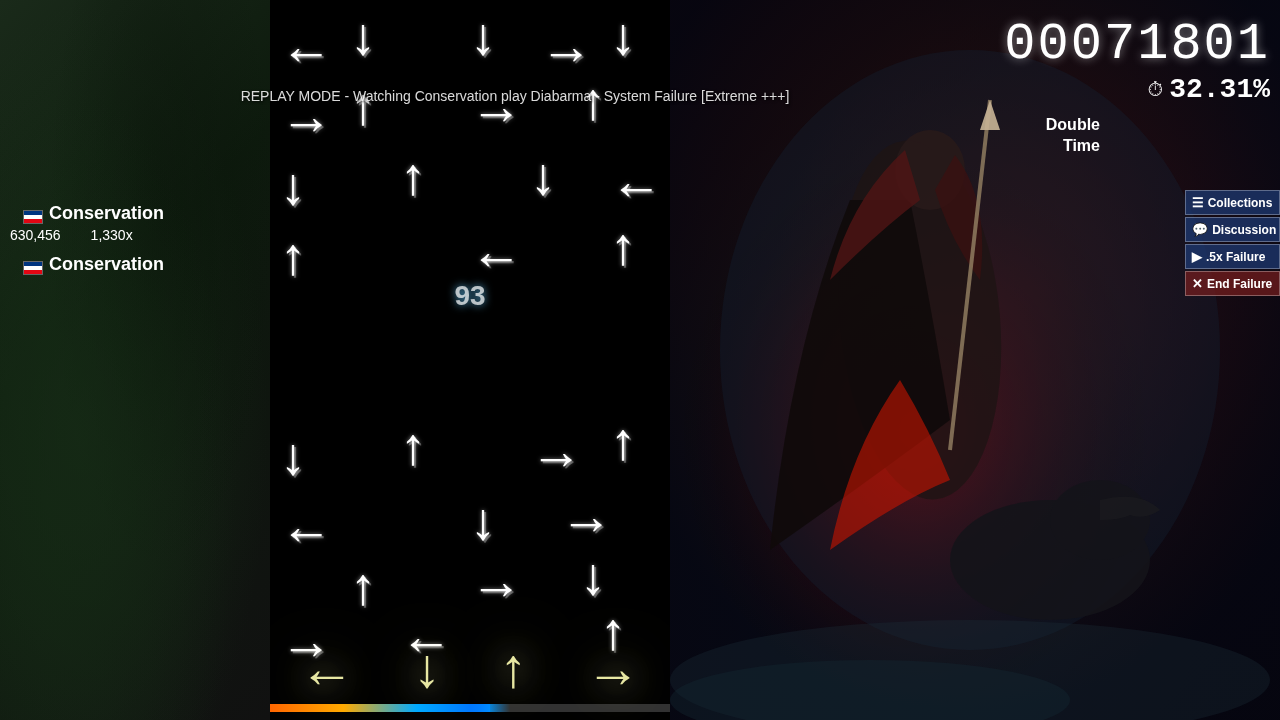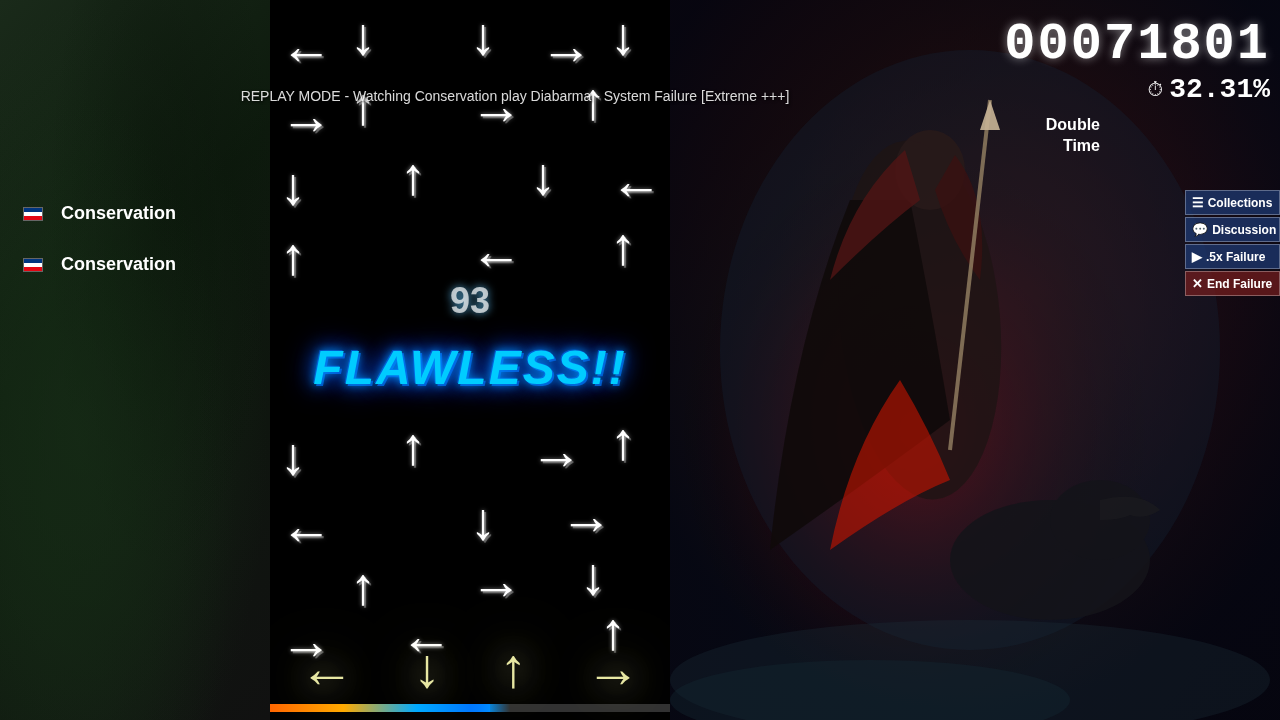--- a/index.html
+++ b/index.html
@@ -42,22 +42,22 @@
       padding: 8px 10px;
       z-index: 10;
     }
     .player-name {
       color: #fff;
       font-size: 18px;
       font-weight: bold;
     }
     .player-name-flag {
       display: flex;
-      align-items: center;
-      gap: 18px;
+      align-items: flex-end;
+      gap: 6px;
       padding-left: 13px;
     }
     .flag {
       width: 20px;
       height: 14px;
       background: linear-gradient(180deg, #003580 33%, #fff 33%, #fff 66%, #e30613 66%);
       border: 1px solid #666;
       font-size: 10px;
       flex-shrink: 0;
     }
@@ -144,21 +144,21 @@
       font-style: italic;
       letter-spacing: 2px;
     }
 
     
     .score-counter {
       position: absolute;
       top: 280px;
       left: 50%;
       transform: translateX(-50%);
-      font-size: 36px;
+      font-size: 28px;
       font-weight: bold;
       color: rgba(255,255,255,0.7);
       z-index: 20;
       text-shadow: 0 0 8px rgba(100,200,255,0.8);
     }
 
     
     .bottom-notes {
       position: absolute;
       bottom: 20px;
@@ -229,21 +229,21 @@
     
     .score-display {
       position: absolute;
       top: 15px;
       right: 10px;
       text-align: right;
       z-index: 30;
     }
     .score-number {
       font-size: 52px;
-      font-weight: bold;
+      font-weight: normal;
       color: #fff;
       font-family: 'Courier New', monospace;
       letter-spacing: 2px;
       text-shadow: 0 0 10px rgba(255,255,255,0.5);
     }
     .score-timer {
       display: flex;
       align-items: center;
       justify-content: flex-end;
       gap: 6px;
@@ -309,20 +309,24 @@
 <body>
 
 <div id="left-panel">
   <div class="left-bg-texture"></div>
 
   <div class="player-section">
     <div class="player-name-flag">
       <div class="flag"></div>
       <span class="player-name">Conservation</span>
     </div>
+    <div class="player-stats">
+      <span class="player-score">630,456</span>
+      <span class="player-combo">1,330x</span>
+    </div>
   </div>
 
   <div class="player-section-2">
     <div class="player-name-flag">
       <div class="flag"></div>
       <span class="player-name">Conservation</span>
     </div>
   </div>
 </div>
 
@@ -346,21 +350,20 @@
     <span class="arrow" style="left:130px; top:150px;">↑</span>
     <span class="arrow" style="left:260px; top:150px;">↓</span>
     <span class="arrow" style="left:340px; top:155px;">←</span>
 
     <span class="arrow" style="left:10px; top:230px;">↑</span>
     <span class="arrow" style="left:200px; top:225px;">←</span>
     <span class="arrow" style="left:340px; top:220px;">↑</span>
 
     <div class="score-counter">93</div>
 
-    <div class="flawless-text">FLAWLESS!!</div>
 
     <span class="arrow" style="left:10px; top:430px;">↓</span>
     <span class="arrow" style="left:130px; top:420px;">↑</span>
     <span class="arrow" style="left:260px; top:425px;">→</span>
     <span class="arrow" style="left:340px; top:415px;">↑</span>
 
     <span class="arrow" style="left:10px; top:500px;">←</span>
     <span class="arrow" style="left:200px; top:495px;">↓</span>
     <span class="arrow" style="left:290px; top:490px;">→</span>
 

